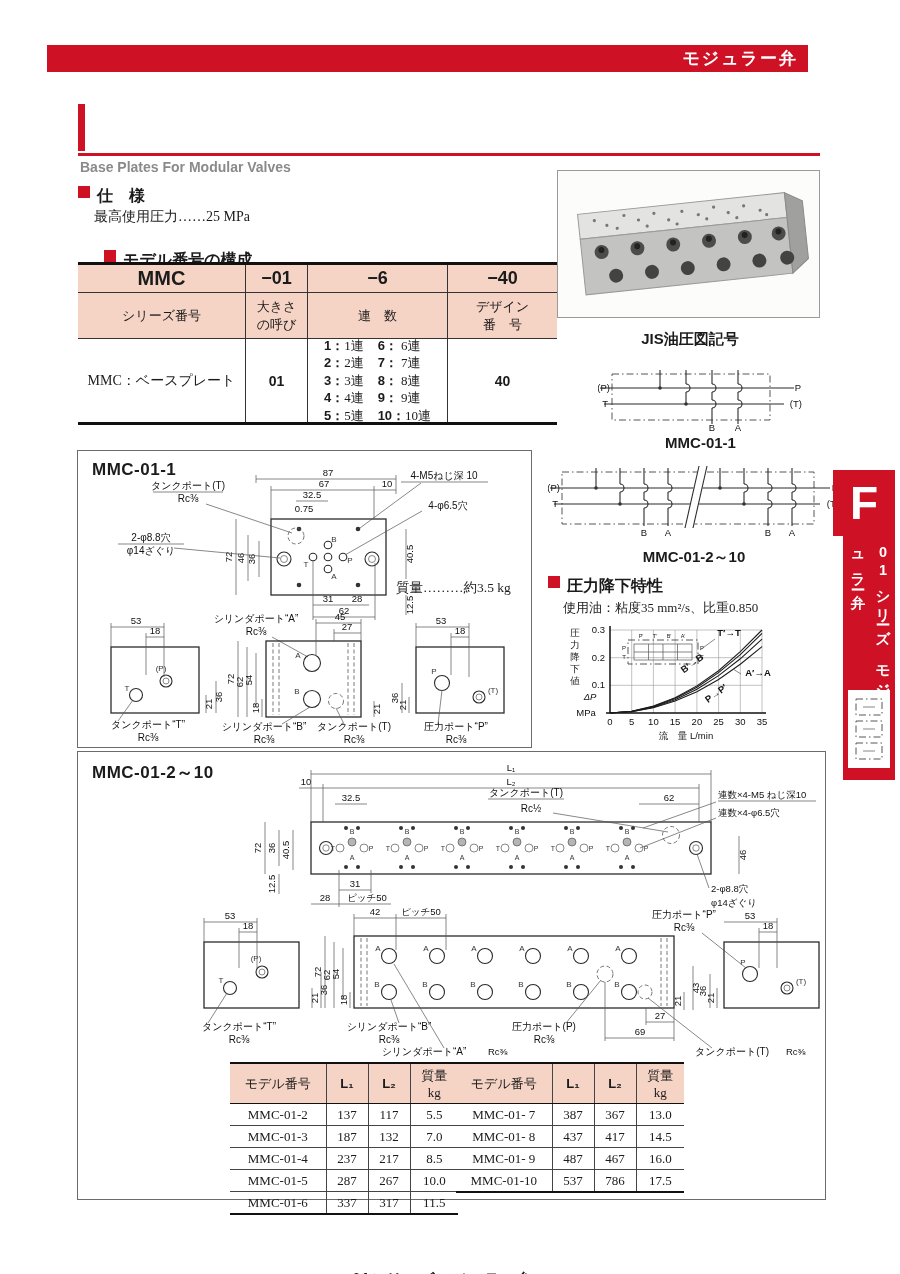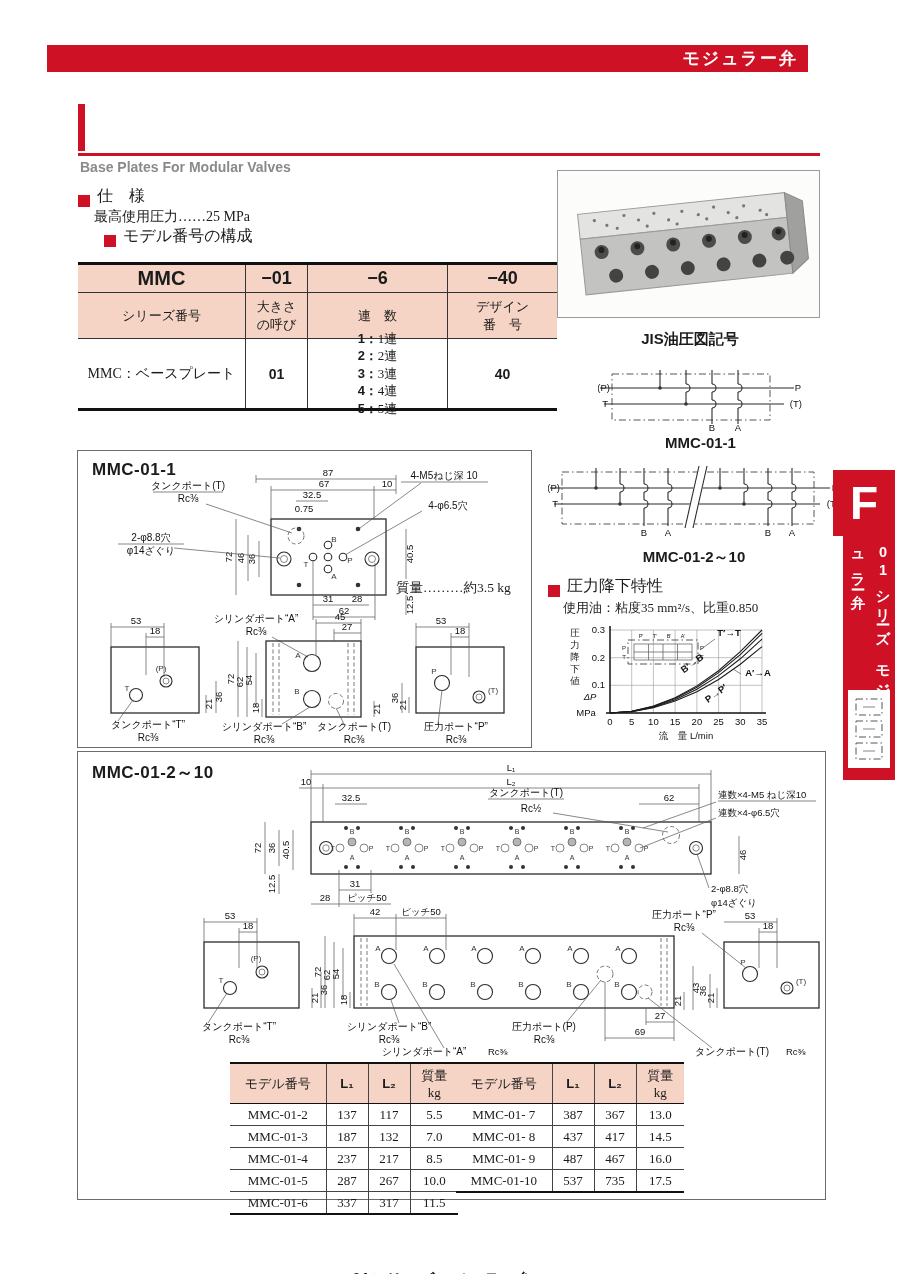--- a/index.html
+++ b/index.html
@@ -8,32 +8,32 @@
   .abs{position:absolute;}
   .serif{font-family:"Liberation Serif","DejaVu Serif",serif;}
   
   .banner{left:47px;top:45px;width:761px;height:27px;background:#cf1126;color:#fff;
           font-weight:bold;font-size:17px;line-height:27px;text-align:right;padding-right:10px;
           box-sizing:border-box;letter-spacing:2px;}
   .title-bar{left:78px;top:104px;width:7px;height:47px;background:#cf1126;}
   .page-title{left:94px;top:102px;font-size:31px;font-weight:bold;letter-spacing:2px;}
   .title-rule{left:78px;top:153px;width:742px;height:3px;background:#cf1126;}
   .subtitle{left:80px;top:159px;font-size:14px;font-weight:bold;color:#8a8a8a;}
-  .sec-h{display:flex;align-items:flex-end;gap:7px;font-weight:normal;font-size:16px;}
+  .sec-h{display:flex;align-items:flex-start;gap:7px;font-weight:bold;font-size:16px;}
   .redsq{width:12px;height:12px;background:#cf1126;display:inline-block;}
   
   .mtable{left:78px;top:262px;width:479px;border-top:3px solid #111;border-bottom:3px solid #111;
           display:grid;grid-template-columns:167px 62px 140px 110px;}
   .mtable>div{display:flex;flex-direction:column;align-items:center;justify-content:center;
           border-left:1px solid #333;box-sizing:border-box;text-align:center;}
   .mtable>div.c0{border-left:none;}
   .r1{height:27px;background:#f5d3c5;font-weight:bold;font-size:18px;}
   .r1.big{font-size:20px;text-align:right;}
   .r2{height:46px;background:#f5d3c5;font-size:13px;border-top:1px solid #333;}
-  .r3{height:70px;font-size:14px;border-top:1px solid #333;}
+  .r3{height:84px;font-size:14px;border-top:1px solid #333;}
   .renwrap{display:flex;gap:14px;font-size:13px;}
   .renwrap b{font-family:"Liberation Sans",sans-serif;}
   .renwrap>div>div{line-height:17.5px;text-align:left;}
   
   .photo{left:557px;top:170px;width:261px;height:146px;border:1px solid #9a9a9a;background:#fcfcfb;}
   .jiscap{left:600px;top:330px;width:180px;text-align:center;font-weight:bold;font-size:15px;}
   .diagcap{font-weight:bold;font-size:15px;text-align:center;}
   
   .box1{left:77px;top:450px;width:455px;height:298px;border:1px solid #6b6b6b;box-sizing:border-box;}
   .box2{left:77px;top:751px;width:749px;height:449px;border:1px solid #6b6b6b;box-sizing:border-box;}
@@ -100,21 +100,21 @@
   <div class="abs title-bar"></div>
   <div class="abs title-rule"></div>
   <div class="abs subtitle">Base Plates For Modular Valves</div>
 
   <div class="abs sec-h" style="left:78px;top:186px;">
     <span class="redsq"></span>
     <span>仕　様</span>
   </div>
   <div class="abs serif" style="left:94px;top:208px;font-size:14px;">最高使用圧力……25 MPa</div>
 
-  <div class="abs sec-h" style="left:78px;top:226px;padding-left:26px;">
+  <div class="abs sec-h" style="left:78px;top:250px;padding-left:26px;">
     <span class="redsq"></span>
     <span>モデル番号の構成</span>
   </div>
 
   <div class="abs mtable">
     <div class="r1 big c0">MMC</div>
     <div class="r1">−01</div>
     <div class="r1">−6</div>
     <div class="r1">−40</div>
     <div class="r2 serif c0">シリーズ番号</div>
@@ -130,20 +130,27 @@
     <div class="r3 serif c0">MMC：ベースプレート</div>
     <div class="r3" style="font-weight:bold;">01</div>
     <div class="r3 serif">
       <div class="renwrap">
         <div>
             <div><b>1：</b><span>1連</span></div>
             <div><b>2：</b><span>2連</span></div>
             <div><b>3：</b><span>3連</span></div>
             <div><b>4：</b><span>4連</span></div>
             <div><b>5：</b><span>5連</span></div>
+          </div>
+        <div>
+            <div><b>6：</b><span> 6連</span></div>
+            <div><b>7：</b><span> 7連</span></div>
+            <div><b>8：</b><span> 8連</span></div>
+            <div><b>9：</b><span> 9連</span></div>
+            <div><b>10：</b><span>10連</span></div>
           </div>
       </div>
     </div>
     <div class="r3" style="font-weight:bold;">40</div>
   </div>
 
   <div class="abs photo">
     <svg width="259" height="144">
       <g transform="rotate(-6 130 80)">
         <rect x="24" y="32" width="208" height="25" fill="#e3e3e1" stroke="#9a9a98" stroke-width="1"></rect>
@@ -814,21 +821,21 @@
           </tr>
           <tr>
             <td>MMC-01- 9</td>
             <td>487</td>
             <td>467</td>
             <td>16.0</td>
           </tr>
           <tr>
             <td>MMC-01-10</td>
             <td>537</td>
-            <td>735</td>
+            <td>786</td>
             <td>17.5</td>
           </tr>
         </tbody>
     </table>
   </div>
 
   <div class="abs ftab">
     <span>F</span>
   </div>
   <div class="abs strip">

